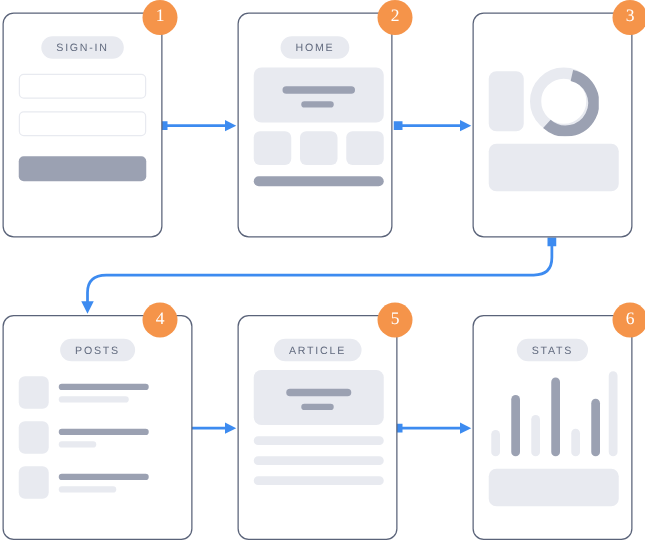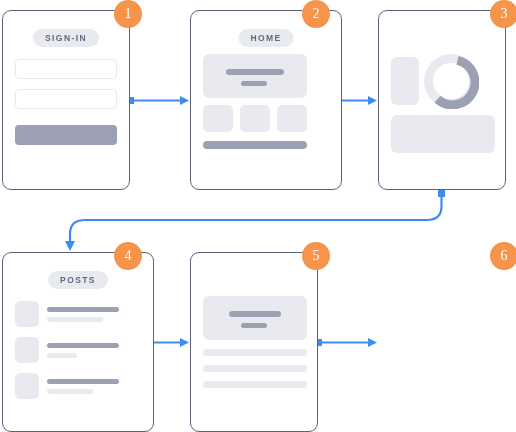--- a/index.html
+++ b/index.html
@@ -43,21 +43,21 @@
   .pill {
     position: absolute;
     top: 18px;
     left: 50%;
     transform: translateX(-50%);
     background: #e8eaf0;
     border-radius: 10px;
     padding: 4px 12px 4px 12px;
     color: #616a7e;
     font-size: 8.5px;
-    font-weight: bold;
+    font-weight: normal;
     letter-spacing: 1.4px;
     white-space: nowrap;
     line-height: 10px;
   }
   .badge {
     position: absolute;
     width: 28px;
     height: 28px;
     border-radius: 50%;
     background: #f5944a;
@@ -135,21 +135,21 @@
   <div class="card" style="left:2px; top:10px; width:128px; height:180px;">
     <div class="card-inner">
       <div class="pill">SIGN-IN</div>
       <div class="blk outline r4" style="left:12px; top:48px; width:102px; height:20px;"></div>
       <div class="blk outline r4" style="left:12px; top:78px; width:102px; height:20px;"></div>
       <div class="blk mid r4" style="left:12px; top:114px; width:102px; height:20px;"></div>
     </div>
   </div>
   <div class="badge" style="left:114px; top:0px;">1</div>
 
-  <div class="card" style="left:190px; top:10px; width:152px; height:180px;">
+  <div class="card" style="left:190px; top:10px; width:124px; height:180px;">
     <div class="card-inner">
       <div class="pill">HOME</div>
       <div class="blk lite r6" style="left:12px; top:43px; width:104px; height:44px;">
         <div class="blk mid rpill" style="left:23px; top:15px; width:58px; height:6px;"></div>
         <div class="blk mid rpill" style="left:38px; top:27px; width:26px; height:5px;"></div>
       </div>
       <div class="blk lite r5" style="left:12px; top:94px; width:30px; height:27px;"></div>
       <div class="blk lite r5" style="left:49px; top:94px; width:30px; height:27px;"></div>
       <div class="blk lite r5" style="left:86px; top:94px; width:30px; height:27px;"></div>
       <div class="blk mid rpill" style="left:12px; top:130px; width:104px; height:8px;"></div>
@@ -193,26 +193,44 @@
         <div class="blk lite r5" style="left:12px; top:120px; width:24px; height:26px;"></div>
         <div class="blk mid rpill" style="left:44px; top:126px; width:72px; height:5px;"></div>
         <div class="blk lite rpill" style="left:44px; top:136px; width:46px; height:5px;"></div>
       </div>
     </div>
   </div>
   <div class="badge" style="left:114px; top:242px;">4</div>
 
   <div class="card" style="left:190px; top:252px; width:128px; height:180px;">
     <div class="card-inner">
+      <div class="pill">ARTICLE</div>
       <div class="blk lite r6" style="left:12px; top:43px; width:104px; height:44px;">
         <div class="blk mid rpill" style="left:26px; top:15px; width:52px; height:6px;"></div>
         <div class="blk mid rpill" style="left:38px; top:27px; width:26px; height:5px;"></div>
       </div>
       <div class="blk lite rpill" style="left:12px; top:96px; width:104px; height:7px;"></div>
       <div class="blk lite rpill" style="left:12px; top:112px; width:104px; height:7px;"></div>
       <div class="blk lite rpill" style="left:12px; top:128px; width:104px; height:7px;"></div>
     </div>
   </div>
   <div class="badge" style="left:302px; top:242px;">5</div>
 
+  <div class="card" style="left:378px; top:252px; width:128px; height:180px;">
+    <div class="card-inner">
+      <div class="pill">STATS</div>
+
+      <div style="position:absolute; left:12px; top:44px; width:104px; height:68px;">
+        <div class="bar" style="left:2px;  width:7px; height:21px; background:#e8eaf0;"></div>
+        <div class="bar" style="left:18px; width:7px; height:49px; background:#9ba1b2;"></div>
+        <div class="bar" style="left:34px; width:7px; height:33px; background:#e8eaf0;"></div>
+        <div class="bar" style="left:50px; width:7px; height:63px; background:#9ba1b2;"></div>
+        <div class="bar" style="left:66px; width:7px; height:22px; background:#e8eaf0;"></div>
+        <div class="bar" style="left:82px; width:7px; height:46px; background:#9ba1b2;"></div>
+        <div class="bar" style="left:96px; width:7px; height:68px; background:#e8eaf0;"></div>
+      </div>
+
+      <div class="blk lite r6" style="left:12px; top:122px; width:104px; height:30px;"></div>
+    </div>
+  </div>
   <div class="badge" style="left:490px; top:242px;">6</div>
 
 </div>
 
 </body></html>

